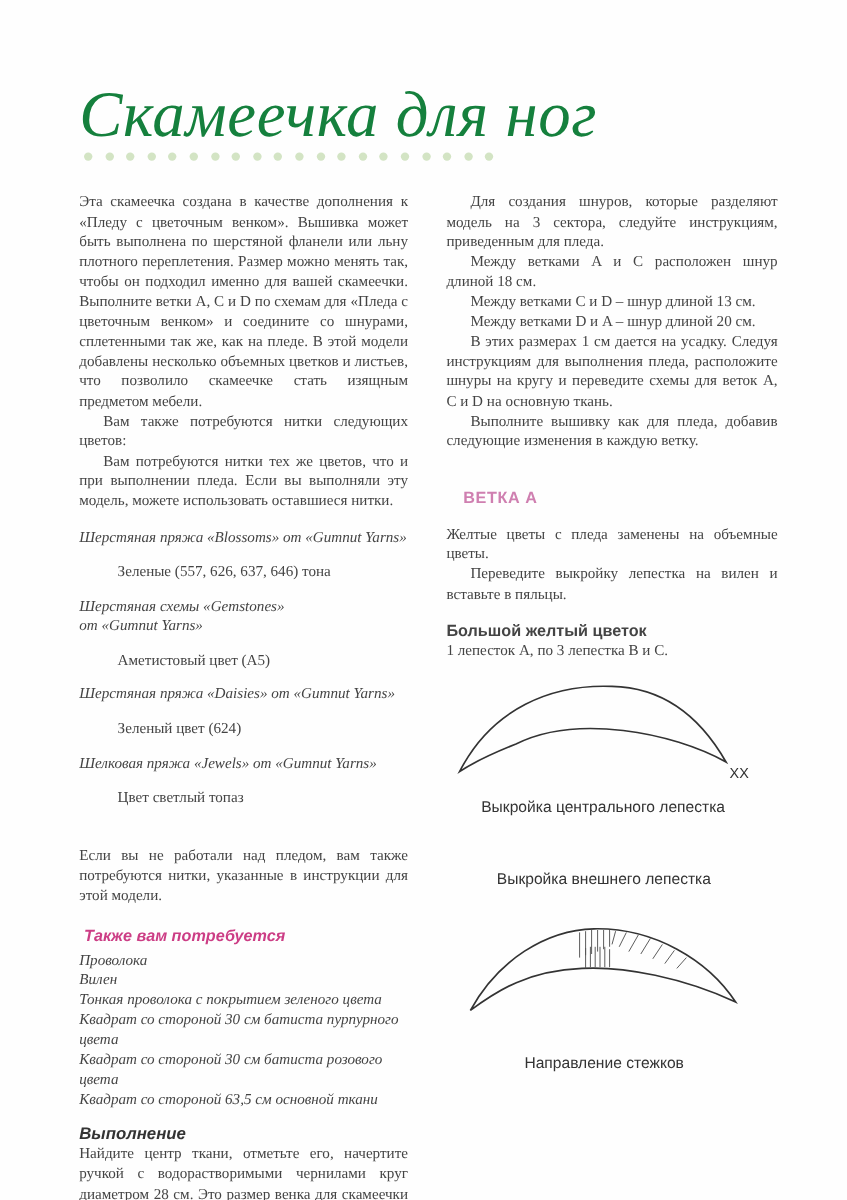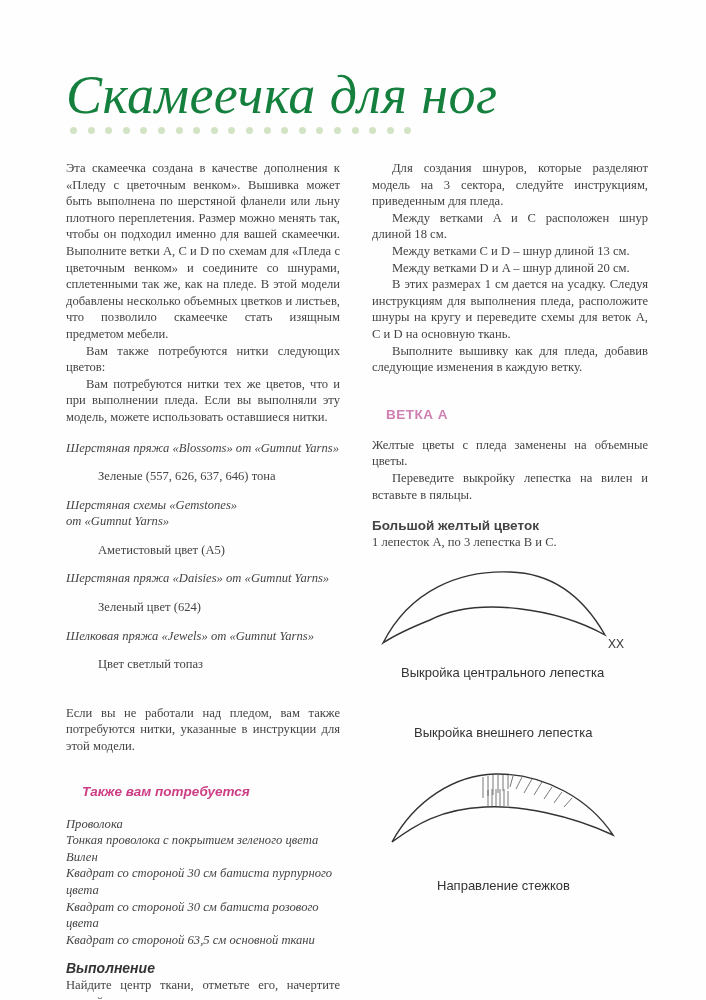--- a/index.html
+++ b/index.html
@@ -13,21 +13,21 @@
   .dots { position: absolute; left: 70px; top: 127px; display: flex; gap: 10.6px; }
   .dot { width: 7px; height: 7px; border-radius: 50%; background: #d3e4c4; }
   .col { position: absolute; font-family: "Liberation Serif", "DejaVu Serif", serif; font-size: 12.6px; line-height: 16.6px; color: #444; }
   .col-left { left: 66px; top: 160px; width: 274px; }
   .col-right { left: 372px; top: 160px; width: 276px; }
   .p { margin: 0; text-align: justify; }
   .ind { text-indent: 20px; }
   .it { font-style: italic; margin: 0; }
   .sub { margin: 12px; padding-left: 20px; }
   .gap { height: 16px; }
-  .h-pink { font-family: "Liberation Sans", "DejaVu Sans", sans-serif; font-weight: bold; font-style: italic; color: #cc3d85; font-size: 13.5px; margin: 16px; line-height: 17px; }
+  .h-pink { font-family: "Liberation Sans", "DejaVu Sans", sans-serif; font-weight: bold; font-style: italic; color: #cc3d85; font-size: 13.5px; margin: 4px; line-height: 17px; }
   .h-bold { font-family: "Liberation Sans", "DejaVu Sans", sans-serif; font-weight: bold; font-style: italic; color: #333; font-size: 14px; margin: 0; line-height: 17px; }
   .h-branch { font-family: "Liberation Sans", "DejaVu Sans", sans-serif; font-weight: bold; color: #cf7fb0; font-size: 13.5px; margin: 14px; line-height: 17px; letter-spacing: 0.5px; }
   .h-sans { font-family: "Liberation Sans", "DejaVu Sans", sans-serif; font-weight: bold; color: #444; font-size: 13.5px; margin: 0; line-height: 17px; }
   .fig-label { position: absolute; font-family: "Liberation Sans", "DejaVu Sans", sans-serif; font-size: 13px; color: #333; white-space: nowrap; }
   svg.petal { position: absolute; }
 </style>
 </head>
 <body>
 
 <div class="page">
@@ -74,22 +74,22 @@
       <p class="sub">Цвет светлый топаз</p>
     </div>
 
     <div class="gap" style="height:20px"></div>
     <p class="p">Если вы не работали над пледом, вам также потребуются нитки, указанные в инструкции для этой модели.</p>
     <div class="gap" style="height:12px"></div>
 
     <p class="h-pink">Также вам потребуется</p>
     <div>
       <p class="it">Проволока</p>
+      <p class="it">Вилен</p>
       <p class="it">Тонкая проволока с покрытием зеленого цвета</p>
-      <p class="it">Вилен</p>
       <p class="it">Квадрат со стороной 30 см батиста пурпурного цвета</p>
       <p class="it">Квадрат со стороной 30 см батиста розового цвета</p>
       <p class="it">Квадрат со стороной 63,5 см основной ткани</p>
     </div>
 
     <div class="gap" style="height:12px"></div>
     <p class="h-bold">Выполнение</p>
     <p class="p">Найдите центр ткани, отметьте его, начертите ручкой с водорастворимыми чернилами круг диаметром 28 см. Это размер венка для скамеечки диаметром 36 см. Чтобы модель подходила именно для вашей скамеечки, измерьте ее диаметр и скорректируйте вышивку.</p>
   </div>
 

